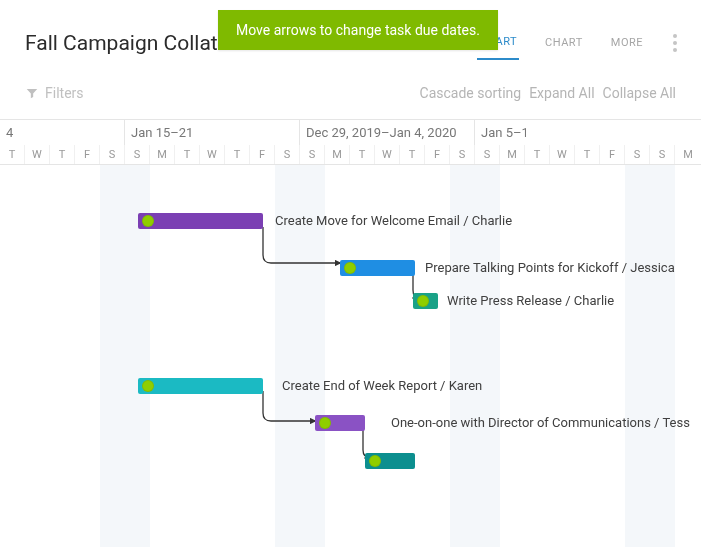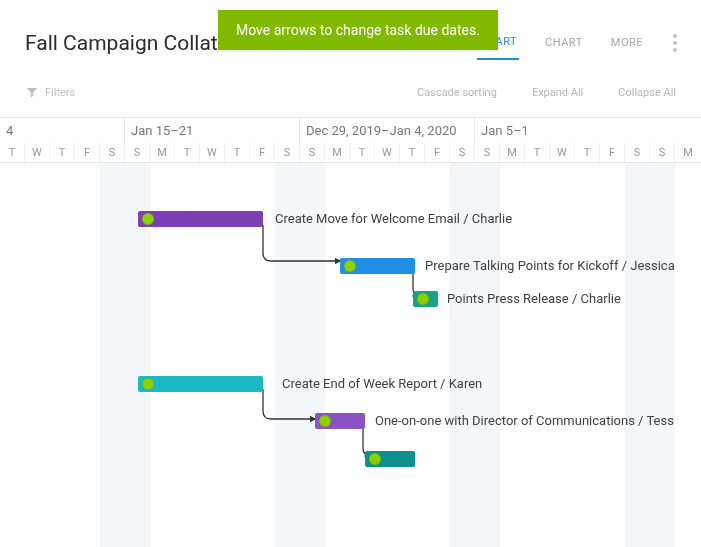--- a/index.html
+++ b/index.html
@@ -48,29 +48,29 @@
   .tab.active { color: #2c8bca; border-bottom: 2px solid #2c8bca; }
   .more-icon {
     display: flex; flex-direction: column; gap: 3px;
     align-items: center; padding: 4px; cursor: pointer;
   }
   .more-icon span {
     width: 4px; height: 4px; background: #c5c5c5; border-radius: 50%;
   }
   .subheader {
     display: flex; align-items: center; padding: 10px 25px 18px 25px;
-    font-size: 11px;
+    font-size: 14px;
   }
   .filters {
     display: flex; align-items: center; gap: 6px;
     color: #c0c0c0; cursor: pointer;
   }
   .sub-actions {
     margin-left: auto;
-    display: flex; gap: 35px;
+    display: flex; gap: 8px;
     color: #b5b5b5;
   }
   .sub-actions span { cursor: pointer; }
   
   .timeline-header {
     border-top: 1px solid #e5e5e5;
     border-bottom: 1px solid #e5e5e5;
     font-size: 12px;
     color: #777;
   }
@@ -241,33 +241,33 @@
   <div class="task-row" style="top:92px">
     <div class="bar" style="left:340px;width:75px;background:#1f8ee3">
         <span class="avatar"></span>
       </div>
     <div class="task-label" style="left:425px">Prepare Talking Points for Kickoff / Jessica</div>
   </div>
   <div class="task-row" style="top:125px">
     <div class="bar" style="left:413px;width:25px;background:#1aa287">
         <span class="avatar"></span>
       </div>
-    <div class="task-label" style="left:447px">Points Press Release / Charlie</div>
+    <div class="task-label" style="left:447px">Write Press Release / Charlie</div>
   </div>
 
   <div class="task-row" style="top:210px">
     <div class="bar" style="left:138px;width:125px;background:#1bbac3">
         <span class="avatar"></span>
       </div>
     <div class="task-label" style="left:282px">Create End of Week Report / Karen</div>
   </div>
   <div class="task-row" style="top:247px">
     <div class="bar" style="left:315px;width:50px;background:#8a52c4">
         <span class="avatar"></span>
       </div>
-    <div class="task-label" style="left:375px">One-on-one with Director of Communications / Tess</div>
+    <div class="task-label" style="left:391px">One-on-one with Director of Communications / Tess</div>
   </div>
   <div class="task-row" style="top:285px">
     <div class="bar" style="left:365px;width:50px;background:#0c8f8f">
         <span class="avatar"></span>
       </div>
   </div>
 </div>
 
 </body></html>

